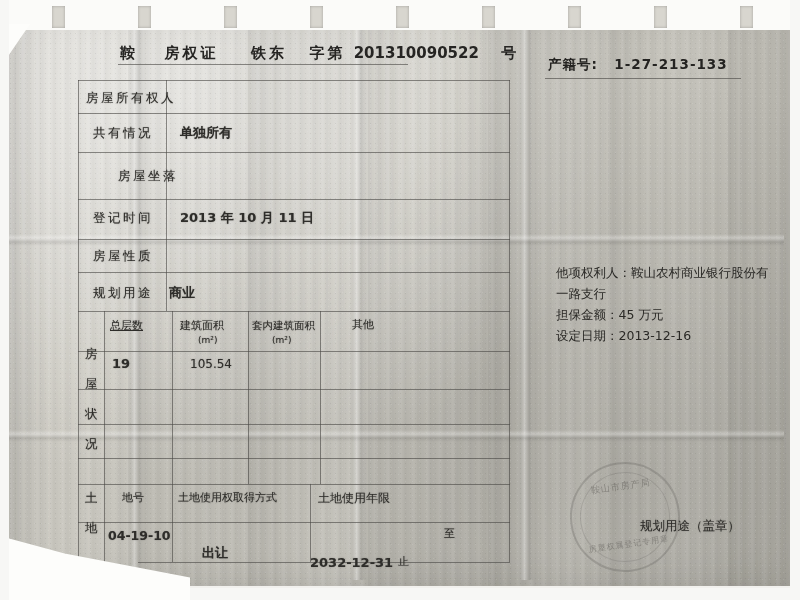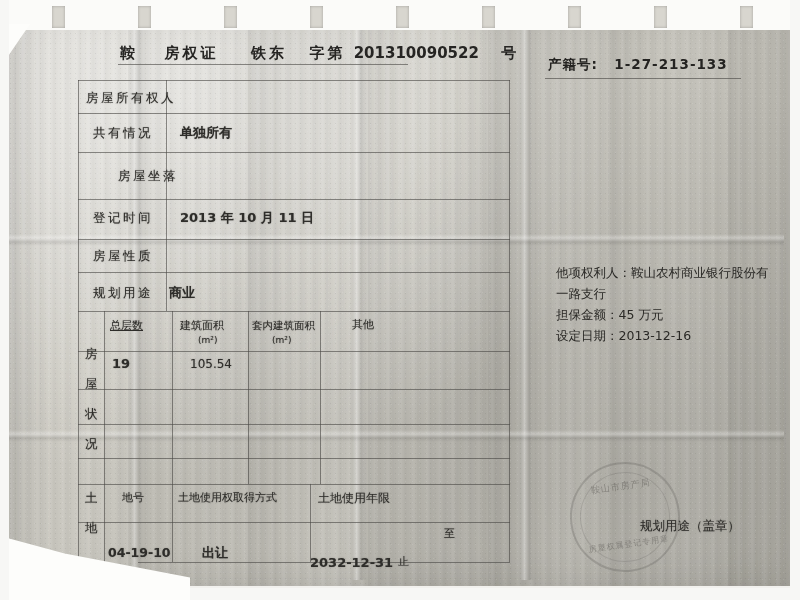--- a/index.html
+++ b/index.html
@@ -340,21 +340,21 @@
     <div class="t" style="left:258px; top:358px; font-size:12px;"></div>
     <div class="t" style="left:340px; top:358px; font-size:12px;"></div>
 
     <div class="t lbl" style="left:85px; top:492px; font-size:12.5px;">土</div>
     <div class="t lbl" style="left:85px; top:522px; font-size:12.5px;">地</div>
 
     <div class="t" style="left:122px; top:492px; font-size:11px;text-align:right;">地号</div>
     <div class="t" style="left:178px; top:492px; font-size:11px;">土地使用权取得方式</div>
     <div class="t" style="left:318px; top:492px; font-size:12px;">土地使用年限</div>
 
-    <div class="t bold" style="left:108px; top:530px; font-size:12.5px;margin-top:17px;">04-19-10</div>
+    <div class="t bold" style="left:108px; top:530px; font-size:12.5px;">04-19-10</div>
     <div class="t bold" style="left:202px; top:546px; font-size:13px;">出让</div>
     <div class="t bold" style="left:310px; top:556px; font-size:13px;">2032-12-31</div>
     <div class="t" style="left:444px; top:528px; font-size:11px;">至</div>
     <div class="t" style="left:398px; top:556px; font-size:11px;">止</div>
 
     <div id="note">
       <div>他项权利人：鞍山农村商业银行股份有</div>
       <div>一路支行</div>
       <div>担保金额：45 万元</div>
       <div>设定日期：2013-12-16</div>

